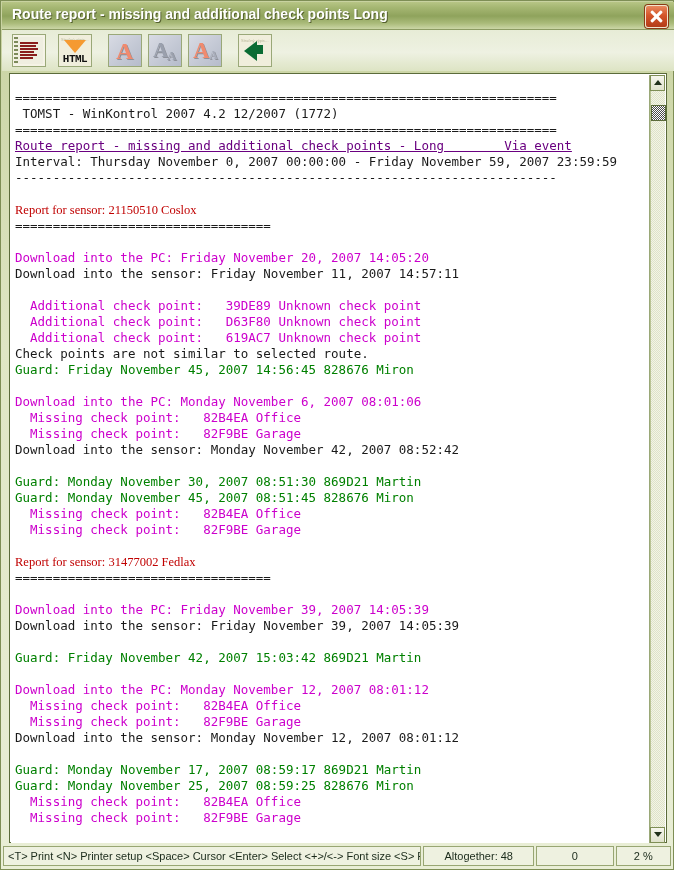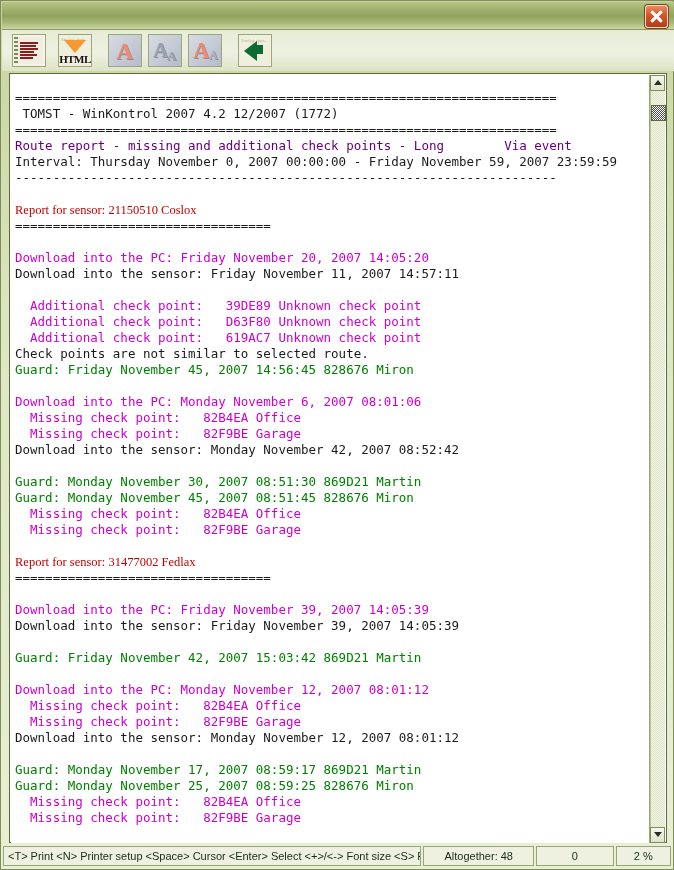--- a/index.html
+++ b/index.html
@@ -128,21 +128,21 @@
   .html-icon .chev {
     position:absolute; left:5px; top:5px;
     width:0;height:0;
     border-left:11px solid transparent;
     border-right:11px solid transparent;
     border-top:13px solid #f59a31;
   }
   .html-icon .lbl {
     position:absolute; left:0; right:0; bottom:1px;
     text-align:center;
-    font-family:Liberation Serif, serif;
+    font-family:Liberation Mono, monospace;
     font-weight:bold;
     font-size:11px;
     color:#111;
     letter-spacing:-0.5px;
   }
 
   .a-icon {
     position:absolute; left:0;top:0;right:0;bottom:0;
     background: linear-gradient(135deg,#d8dbe4 0%, #c3c8d4 60%, #b6bccb 100%);
   }
@@ -208,21 +208,21 @@
     font-size: 12.5px;
     line-height: 16px;
     white-space: pre;
     letter-spacing: 0px;
   }
   .report .ln { display: block; height: 16px; }
 
   .c-black   { color: #1a1a1a; }
   .c-red     { color: #c00000; font-family: Liberation Serif, serif; }
   .c-magenta { color: #cc00cc; }
-  .c-purple  { color: #6a0080; }
+  .c-purple  { color: #6a0080; text-decoration: underline; }
   .c-green   { color: #008000; }
 
   
   .vscroll {
     position: absolute;
     right: 1px; top: 1px;
     width: 16px;
     height: 768px;
     background: #eceee0;
     border-left: 1px solid #9aa878;
@@ -295,20 +295,21 @@
   .sb-cell.total { width: 120px; justify-content: center; text-align: center; }
   .sb-cell.count { width: 84px; justify-content: center; }
   .sb-cell.pct   { width: 60px; justify-content: center; }
 </style>
 </head>
 <body>
 
 <div class="window">
 
   <div class="titlebar">
+    <div class="title-text">Route report - missing and additional check points Long</div>
     <div class="close-btn"></div>
   </div>
 
   <div class="toolbar">
 
     <div class="tb-btn" style="left:10px;">
       <div class="doc-lines">
         <i></i>
           <i></i>
           <i></i>

